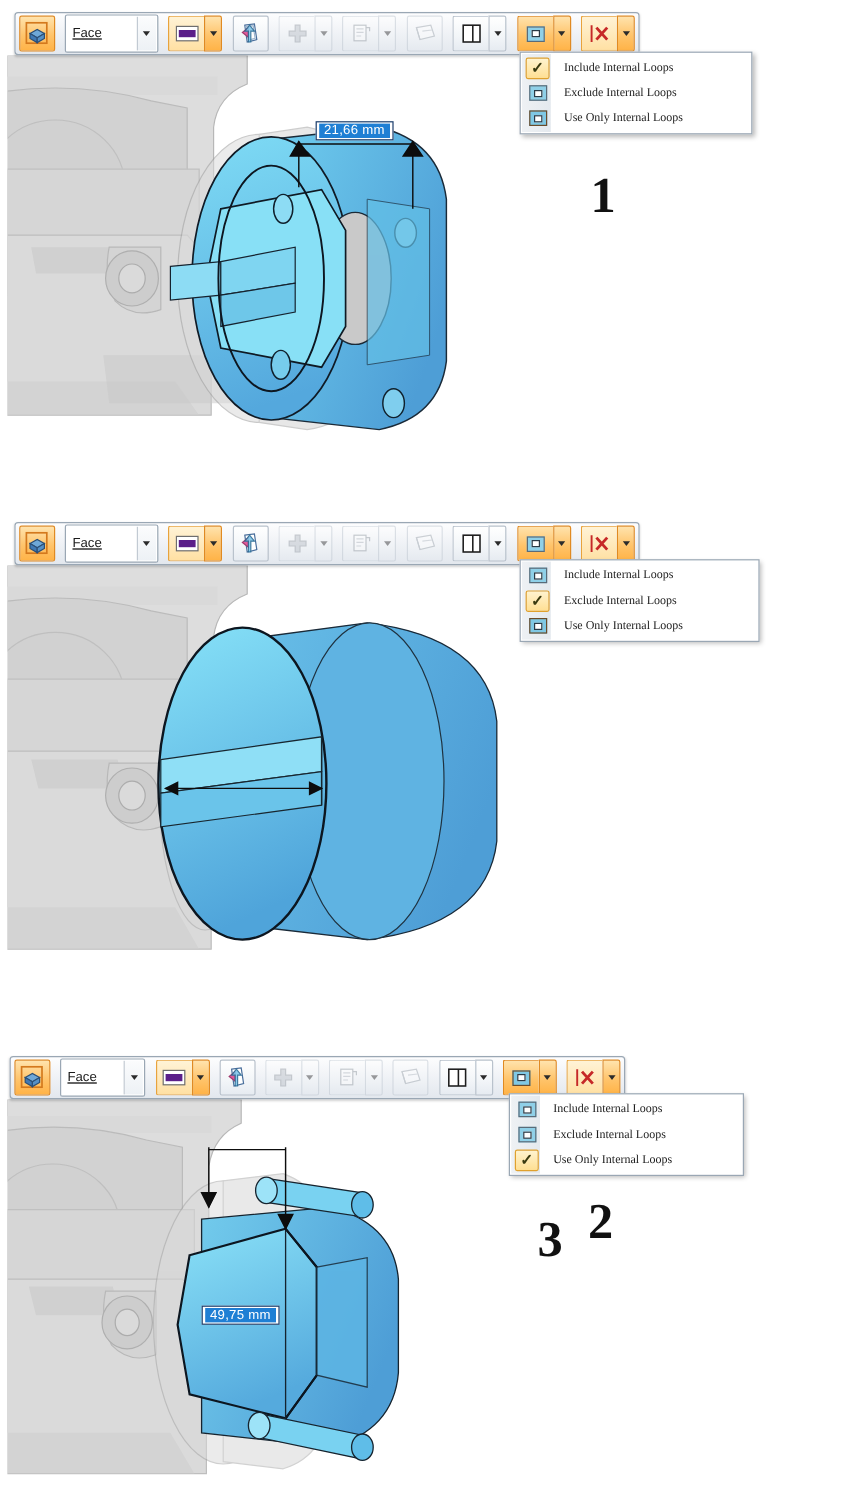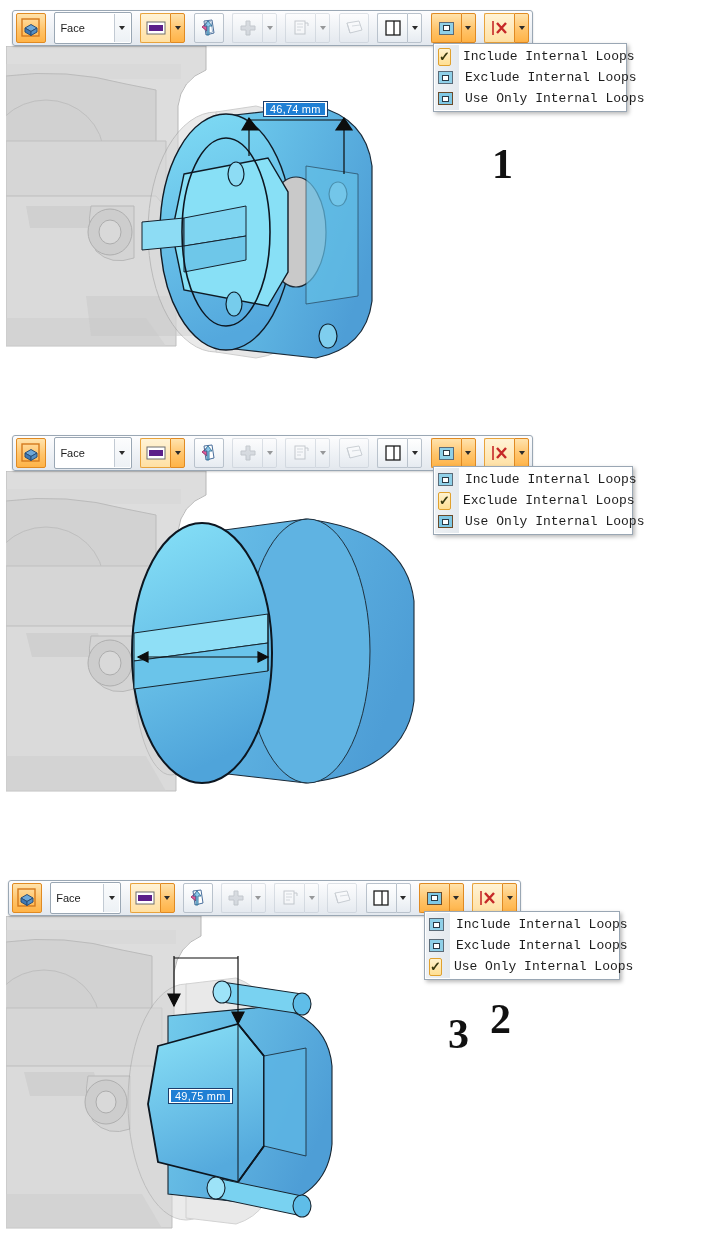--- a/index.html
+++ b/index.html
@@ -49,21 +49,21 @@
       display:flex;align-items:center;justify-content:center;}
   .tb-group.active .arrow-btn{border-color:#e08a22;
       background:linear-gradient(#ffe3ad,#ffc46b 55%,#ffb347);}
   .tb-group.dis{opacity:.45;}
 
   .caret{width:0;height:0;border-left:3.5px solid transparent;
          border-right:3.5px solid transparent;border-top:4px solid #2b2b2b;}
 
   .combo{width:88px;height:32px;box-sizing:border-box;
          border:1px solid #9aa7b4;background:#ffffff;border-radius:2px;
-         display:flex;align-items:center;position:relative;}
+         display:flex;align-items:center;position:relative;text-decoration:underline;}
   #panel-3 .combo{width:84px;}
   .combo .val{font-size:11px;color:#1b1b1b;padding-left:5px;
               font-family:"Liberation Sans", sans-serif;}
   .combo .cbtn{position:absolute;right:1px;top:1px;bottom:1px;width:15px;
                display:flex;align-items:center;justify-content:center;
                background:linear-gradient(#fbfcfd,#edf1f5);
                border-left:1px solid #c2cad3;}
 
   
   .menu{position:absolute;box-sizing:border-box;
@@ -75,22 +75,22 @@
   #panel-3 .menu{left:424px;top:41px;width:196px;}
 
   .menu-strip{position:absolute;left:1px;top:1px;bottom:1px;width:24px;
               background:linear-gradient(90deg,#eef1f4,#e4e9ee);}
   .menu-item{height:21px;display:flex;align-items:center;position:relative;
              z-index:2;padding-left:2px;}
   .menu-ico{width:20px;height:18px;box-sizing:border-box;margin-left:2px;
             display:flex;align-items:center;justify-content:center;}
   .menu-ico.checked{border:1px solid #e0a12e;border-radius:2px;
             background:linear-gradient(#fff3cf,#ffdf93);}
-  .menu-label{font-size:13px;color:#1d1d1d;margin-left:12px;
-              font-family:Liberation Mono, monospace;white-space:nowrap;}
+  .menu-label{font-size:10px;color:#1d1d1d;margin-left:12px;
+              font-family:Liberation Serif, serif;white-space:nowrap;}
 
   .chk{font-size:13px;color:#3a3a10;line-height:1;font-weight:bold;}
 
   
   .loopico{width:15px;height:13px;box-sizing:border-box;
            border:1px solid #5b6b78;background:#8fd0e8;
            display:flex;align-items:center;justify-content:center;}
   .loopico i{display:block;width:5px;height:4px;background:#ffffff;
              border:1px solid #2a3a46;}
   .loopico.v2{background:#8fd0e8;}
@@ -185,21 +185,21 @@
         <path d="M243 110 L243 72"></path>
         <path d="M243 72 L252 84 L236 84 Z" fill="#0d0d0d"></path>
         <path d="M338 128 L338 72"></path>
         <path d="M338 72 L346 84 L330 84 Z" fill="#0d0d0d"></path>
         <path d="M243 74 L338 74"></path>
       </g>
     </svg>
   </div>
 
   <div class="dim" style="left:263px;top:101px;">
-    <span>46,74 mm</span>
+    <span>21,66 mm</span>
   </div>
 
   <div class="toolbar">
 
     <div class="tb-btn active">
       <svg width="22" height="22" viewBox="0 0 22 22">
         <rect x="2" y="2" width="17" height="17" fill="none" stroke="#d4791d" stroke-width="1.4"></rect>
         <path d="M5 11 L11 7.5 L17 11 L11 14.5 Z" fill="#6fa8d8" stroke="#2b4f77"></path>
         <path d="M5 11 L5 15 L11 18.5 L11 14.5 Z" fill="#3f79b5" stroke="#2b4f77"></path>
         <path d="M11 14.5 L11 18.5 L17 15 L17 11 Z" fill="#5590c6" stroke="#2b4f77"></path>

